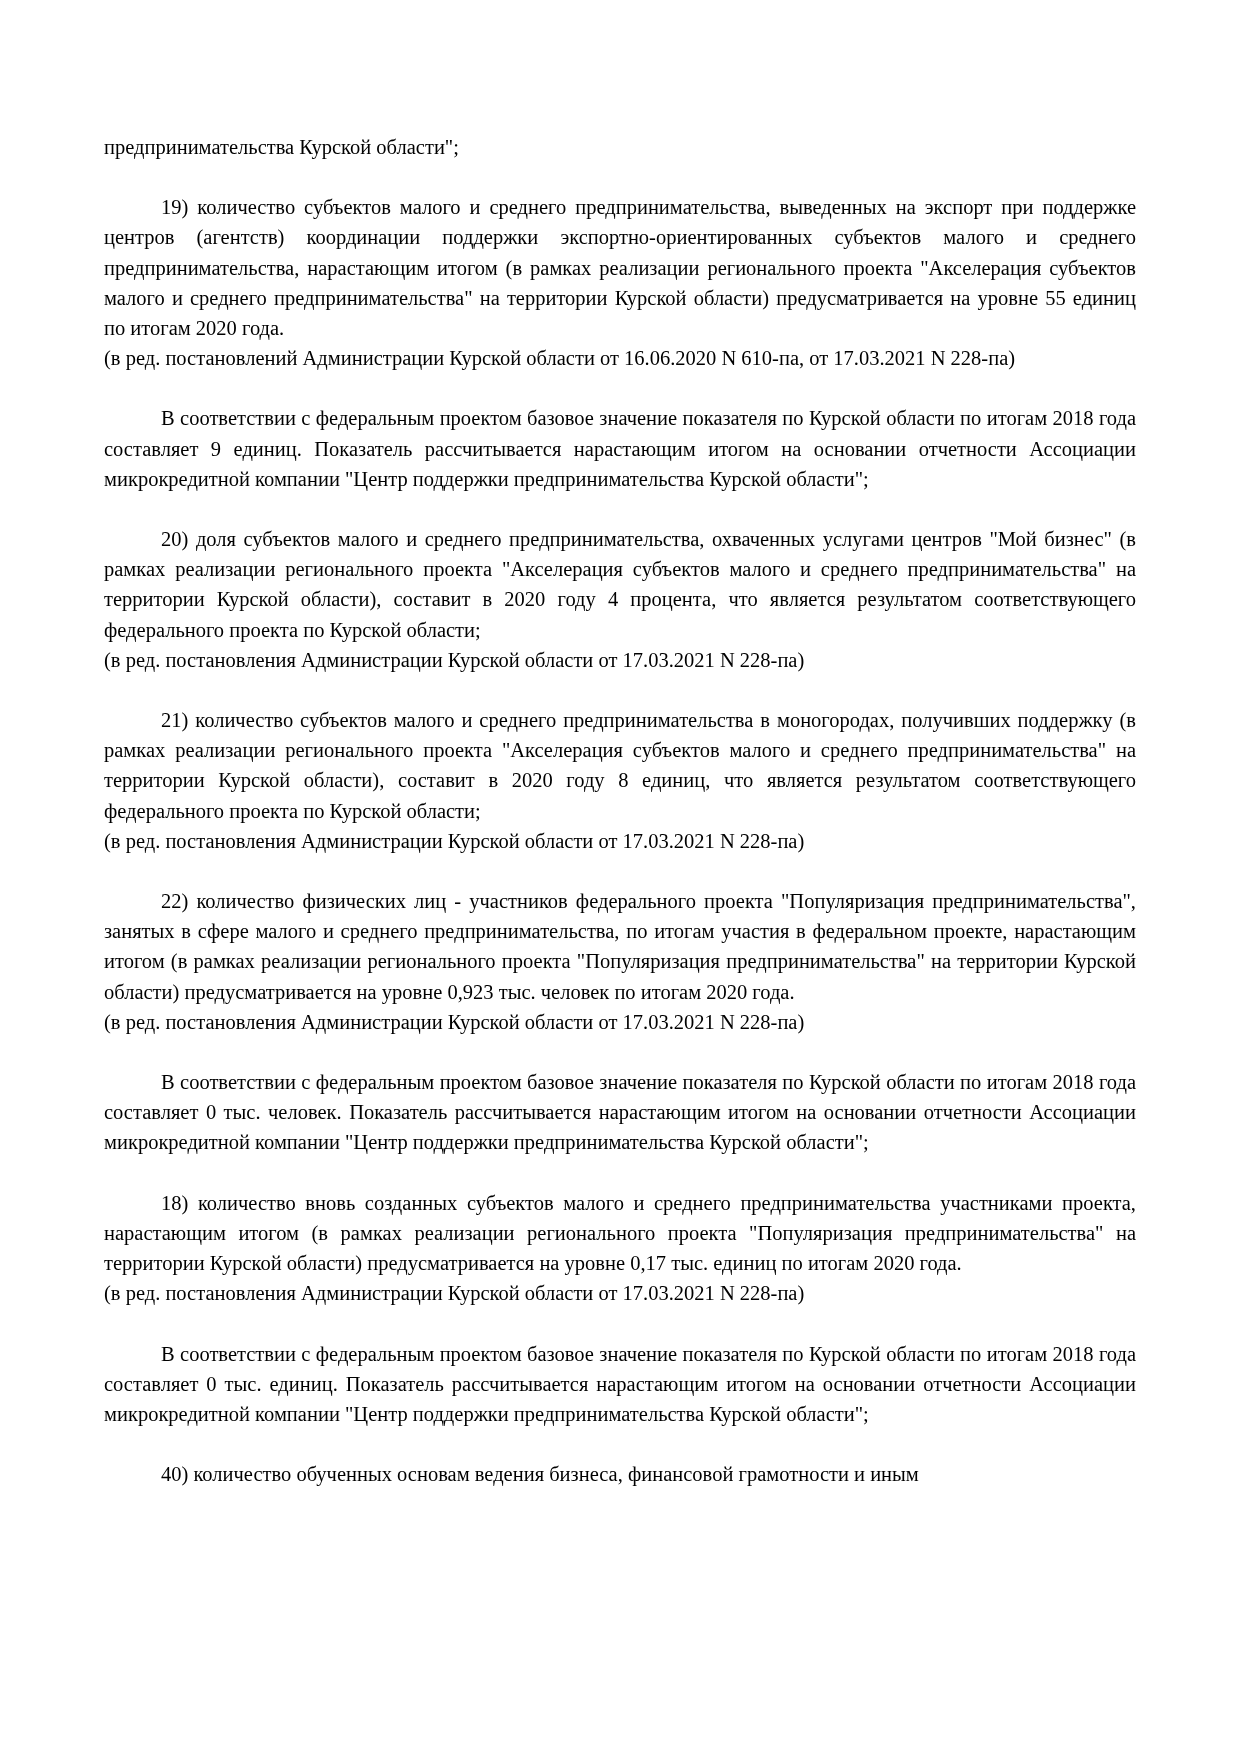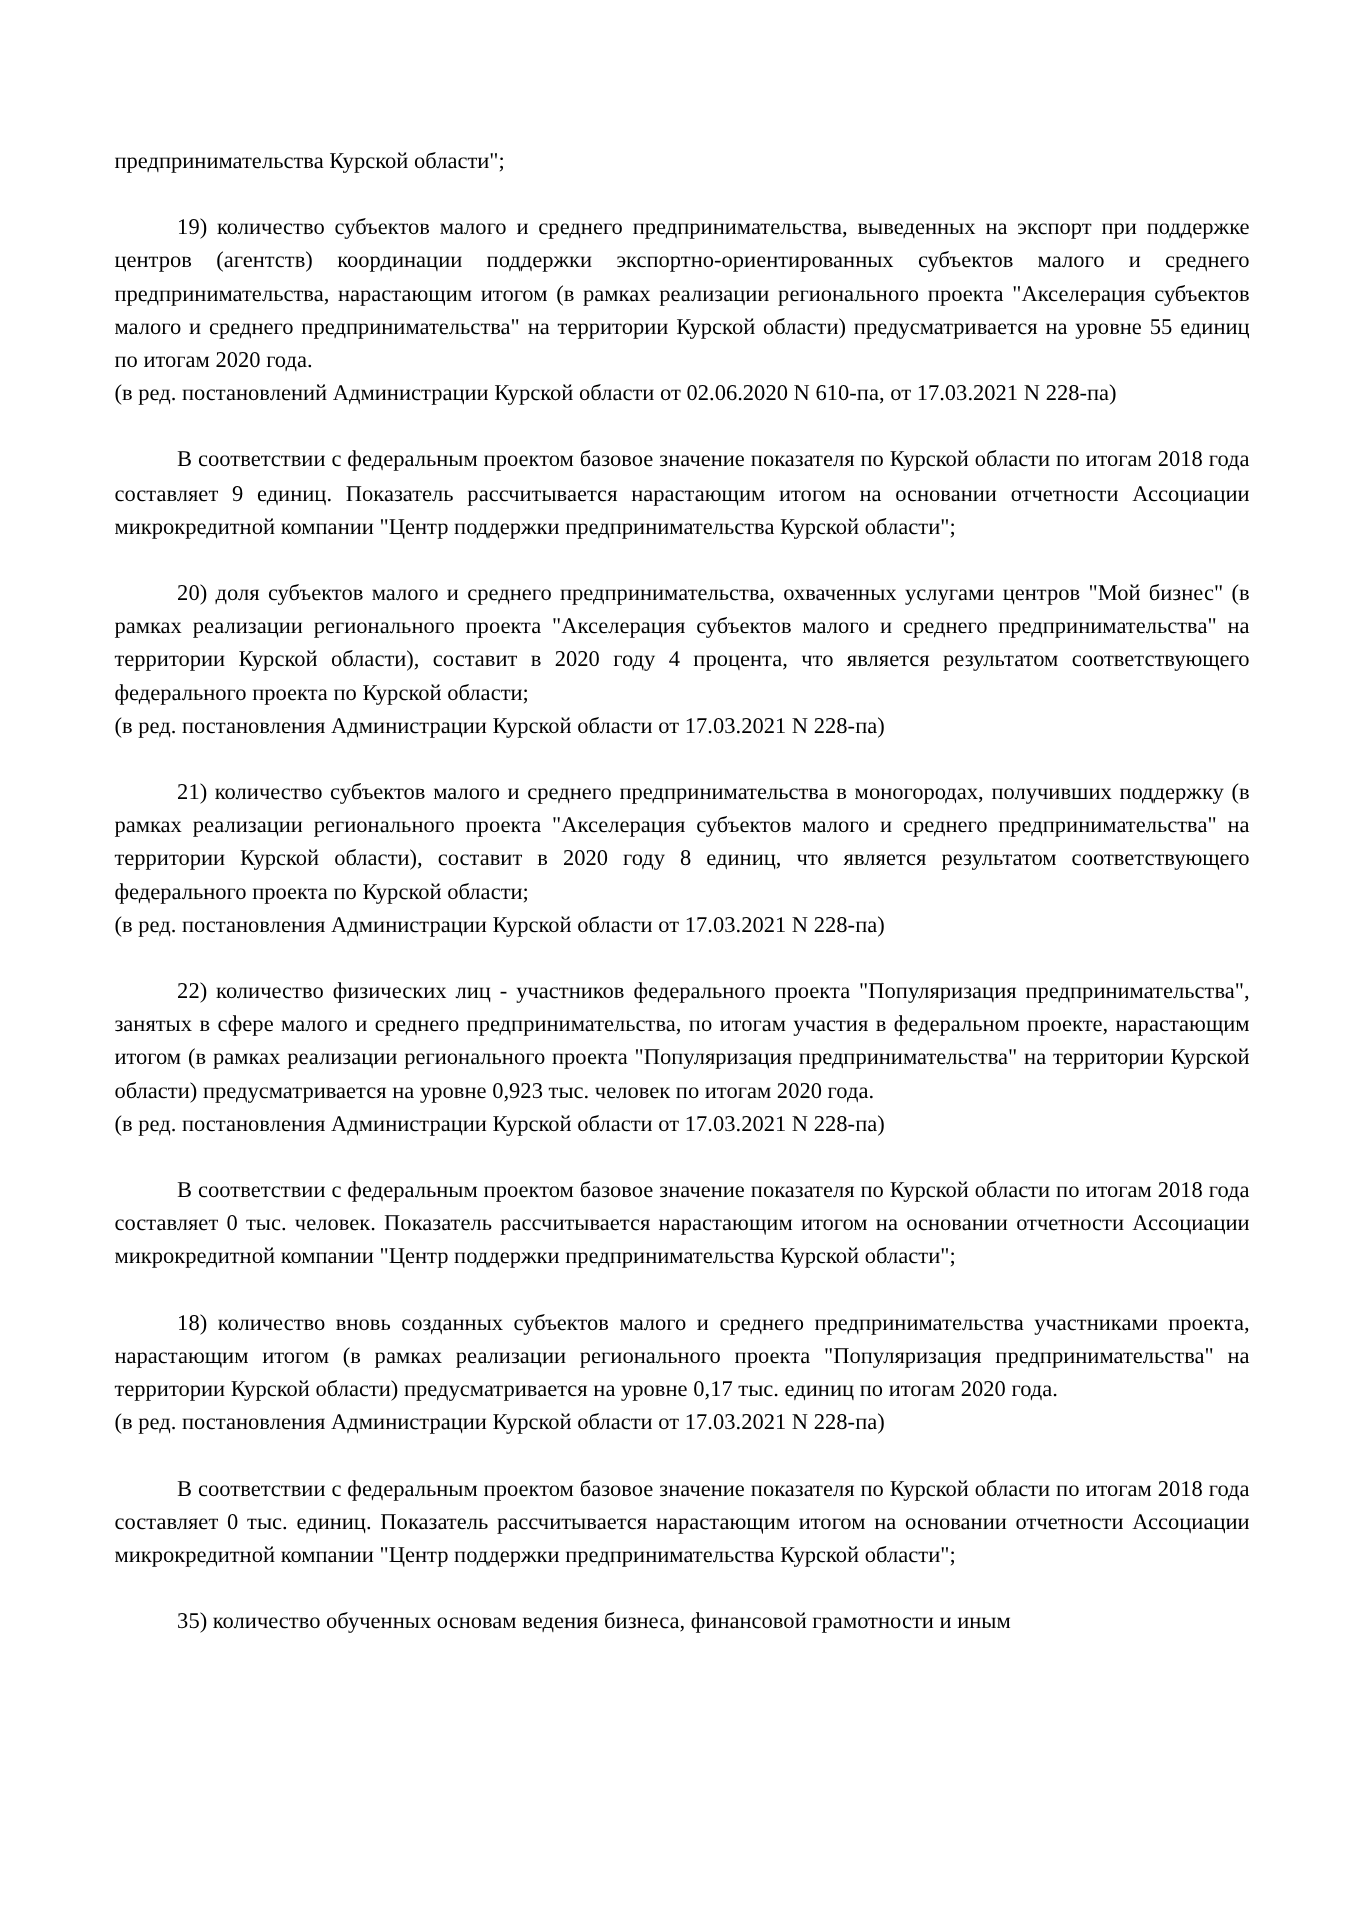--- a/index.html
+++ b/index.html
@@ -54,35 +54,35 @@
   }
 </style>
 </head>
 <body>
 
 <div class="page">
   <div class="doc-body" id="doc-body">
       <p class="para">предпринимательства Курской области";</p>
       <div class="gap"></div>
       <p class="para indent">19) количество субъектов малого и среднего предпринимательства, выведенных на экспорт при поддержке центров (агентств) координации поддержки экспортно-ориентированных субъектов малого и среднего предпринимательства, нарастающим итогом (в рамках реализации регионального проекта "Акселерация субъектов малого и среднего предпринимательства" на территории Курской области) предусматривается на уровне 55 единиц по итогам 2020 года.</p>
-      <p class="cite">(в ред. постановлений Администрации Курской области от 02.06.2020 N 610-па, от 17.03.2021 N 228-па)</p>
+      <p class="cite">(в ред. постановлений Администрации Курской области от 16.06.2020 N 610-па, от 17.03.2021 N 228-па)</p>
       <div class="gap"></div>
       <p class="para indent">В соответствии с федеральным проектом базовое значение показателя по Курской области по итогам 2018 года составляет 9 единиц. Показатель рассчитывается нарастающим итогом на основании отчетности Ассоциации микрокредитной компании "Центр поддержки предпринимательства Курской области";</p>
       <div class="gap"></div>
       <p class="para indent">20) доля субъектов малого и среднего предпринимательства, охваченных услугами центров "Мой бизнес" (в рамках реализации регионального проекта "Акселерация субъектов малого и среднего предпринимательства" на территории Курской области), составит в 2020 году 4 процента, что является результатом соответствующего федерального проекта по Курской области;</p>
       <p class="cite">(в ред. постановления Администрации Курской области от 17.03.2021 N 228-па)</p>
       <div class="gap"></div>
       <p class="para indent">21) количество субъектов малого и среднего предпринимательства в моногородах, получивших поддержку (в рамках реализации регионального проекта "Акселерация субъектов малого и среднего предпринимательства" на территории Курской области), составит в 2020 году 8 единиц, что является результатом соответствующего федерального проекта по Курской области;</p>
       <p class="cite">(в ред. постановления Администрации Курской области от 17.03.2021 N 228-па)</p>
       <div class="gap"></div>
       <p class="para indent">22) количество физических лиц - участников федерального проекта "Популяризация предпринимательства", занятых в сфере малого и среднего предпринимательства, по итогам участия в федеральном проекте, нарастающим итогом (в рамках реализации регионального проекта "Популяризация предпринимательства" на территории Курской области) предусматривается на уровне 0,923 тыс. человек по итогам 2020 года.</p>
       <p class="cite">(в ред. постановления Администрации Курской области от 17.03.2021 N 228-па)</p>
       <div class="gap"></div>
       <p class="para indent">В соответствии с федеральным проектом базовое значение показателя по Курской области по итогам 2018 года составляет 0 тыс. человек. Показатель рассчитывается нарастающим итогом на основании отчетности Ассоциации микрокредитной компании "Центр поддержки предпринимательства Курской области";</p>
       <div class="gap"></div>
       <p class="para indent">18) количество вновь созданных субъектов малого и среднего предпринимательства участниками проекта, нарастающим итогом (в рамках реализации регионального проекта "Популяризация предпринимательства" на территории Курской области) предусматривается на уровне 0,17 тыс. единиц по итогам 2020 года.</p>
       <p class="cite">(в ред. постановления Администрации Курской области от 17.03.2021 N 228-па)</p>
       <div class="gap"></div>
       <p class="para indent">В соответствии с федеральным проектом базовое значение показателя по Курской области по итогам 2018 года составляет 0 тыс. единиц. Показатель рассчитывается нарастающим итогом на основании отчетности Ассоциации микрокредитной компании "Центр поддержки предпринимательства Курской области";</p>
       <div class="gap"></div>
-      <p class="para indent para-full">35) количество обученных основам ведения бизнеса, финансовой грамотности и иным</p>
+      <p class="para indent para-full">40) количество обученных основам ведения бизнеса, финансовой грамотности и иным</p>
     </div>
 </div>
 
 </body></html>

